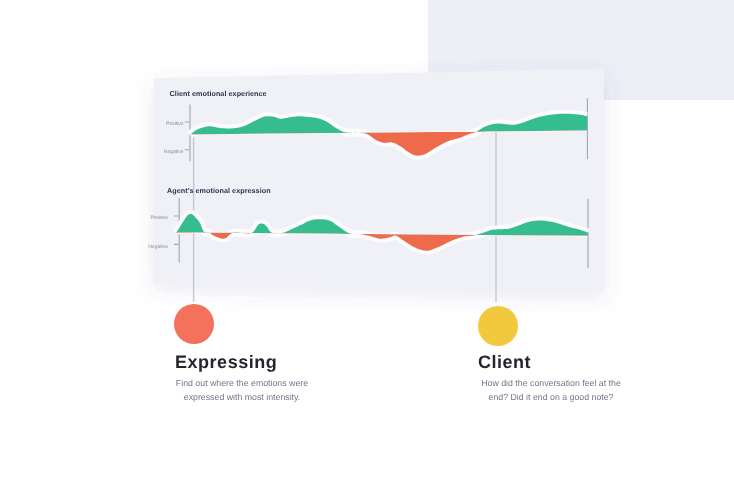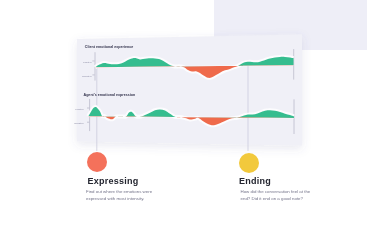--- a/index.html
+++ b/index.html
@@ -1,19 +1,19 @@
 <!DOCTYPE html>
 <html><head>
 <meta charset="utf-8">
 <style>
   html,body{margin:0;padding:0;}
   body{width:367px;height:220px;overflow:hidden;background:#ffffff;
        font-family:"Liberation Sans",sans-serif;position:relative;
        -webkit-font-smoothing:antialiased;}
-  #stage{position:absolute;left:0;top:0;width:367px;height:220px;overflow:hidden;}
+  #stage{position:absolute;left:0;top:0;width:367px;height:220px;overflow:hidden;text-align:center;}
 
   .hero{position:absolute;left:214px;top:0;width:153px;height:50px;background:#eeeef7;}
 
   svg.scene{position:absolute;left:0;top:0;width:367px;height:220px;}
   svg.scene text.ctitle{font-family:"Liberation Sans",sans-serif;font-size:3.6px;
       font-weight:bold;fill:#30304a;letter-spacing:.03px;}
   svg.scene text.alabel{font-family:"Liberation Sans",sans-serif;font-size:2.5px;fill:#8e8ea6;}
 
   .ftitle{position:absolute;font-size:9px;font-weight:bold;color:#23252f;
           letter-spacing:.26px;white-space:nowrap;}
@@ -73,15 +73,15 @@
       <path id="c2pos" clip-path="url(#clipTop2)" d="M88.20,116.31 C88.50,115.83 89.37,114.45 90.00,113.41 C90.63,112.38 91.33,111.09 92.00,110.11 C92.67,109.13 93.33,108.02 94.00,107.52 C94.67,107.02 95.33,106.87 96.00,107.11 C96.67,107.35 97.33,108.24 98.00,108.97 C98.67,109.69 99.33,110.30 100.00,111.45 C100.67,112.61 101.25,115.10 102.00,115.89 C102.75,116.68 103.67,115.87 104.50,116.19 C105.33,116.52 106.00,117.35 107.00,117.85 C108.00,118.34 109.50,119.00 110.50,119.19 C111.50,119.38 112.08,119.41 113.00,118.98 C113.92,118.55 114.67,117.02 116.00,116.60 C117.33,116.19 119.33,116.54 121.00,116.50 C122.67,116.47 124.67,117.07 126.00,116.40 C127.33,115.73 128.17,113.25 129.00,112.48 C129.83,111.70 130.33,111.68 131.00,111.75 C131.67,111.82 132.17,112.11 133.00,112.88 C133.83,113.66 134.67,115.79 136.00,116.40 C137.33,117.00 139.50,116.74 141.00,116.49 C142.50,116.25 143.50,115.58 145.00,114.95 C146.50,114.31 148.33,113.47 150.00,112.68 C151.67,111.88 153.33,110.71 155.00,110.19 C156.67,109.67 158.33,109.54 160.00,109.57 C161.67,109.60 163.33,109.69 165.00,110.40 C166.67,111.10 168.33,112.74 170.00,113.81 C171.67,114.87 173.33,116.26 175.00,116.80 C176.67,117.33 178.33,116.80 180.00,117.01 C181.67,117.21 183.33,117.64 185.00,118.03 C186.67,118.43 188.33,119.27 190.00,119.38 C191.67,119.48 193.67,118.90 195.00,118.65 C196.33,118.39 196.83,117.53 198.00,117.83 C199.17,118.12 200.67,119.54 202.00,120.40 C203.33,121.26 204.67,122.26 206.00,122.98 C207.33,123.71 208.67,124.34 210.00,124.74 C211.33,125.13 212.67,125.47 214.00,125.35 C215.33,125.23 216.67,124.53 218.00,124.01 C219.33,123.50 220.50,122.95 222.00,122.26 C223.50,121.57 225.33,120.55 227.00,119.88 C228.67,119.21 230.33,118.59 232.00,118.23 C233.67,117.87 235.33,118.04 237.00,117.71 C238.67,117.38 240.50,116.73 242.00,116.26 C243.50,115.80 244.67,115.20 246.00,114.92 C247.33,114.65 248.50,114.73 250.00,114.61 C251.50,114.49 253.33,114.53 255.00,114.19 C256.67,113.84 258.33,113.11 260.00,112.54 C261.67,111.97 263.33,111.16 265.00,110.78 C266.67,110.40 268.33,110.26 270.00,110.26 C271.67,110.26 273.33,110.49 275.00,110.78 C276.67,111.07 278.33,111.53 280.00,112.01 C281.67,112.50 283.33,113.19 285.00,113.67 C286.67,114.15 288.50,114.46 290.00,114.90 C291.50,115.35 293.33,116.11 294.00,116.35 L294.00,117.93 L88.20,116.14 Z" fill="#35bd8f"></path>
       <path id="c2neg" clip-path="url(#clipBot2)" d="M88.20,116.31 C88.50,115.83 89.37,114.45 90.00,113.41 C90.63,112.38 91.33,111.09 92.00,110.11 C92.67,109.13 93.33,108.02 94.00,107.52 C94.67,107.02 95.33,106.87 96.00,107.11 C96.67,107.35 97.33,108.24 98.00,108.97 C98.67,109.69 99.33,110.30 100.00,111.45 C100.67,112.61 101.25,115.10 102.00,115.89 C102.75,116.68 103.67,115.87 104.50,116.19 C105.33,116.52 106.00,117.35 107.00,117.85 C108.00,118.34 109.50,119.00 110.50,119.19 C111.50,119.38 112.08,119.41 113.00,118.98 C113.92,118.55 114.67,117.02 116.00,116.60 C117.33,116.19 119.33,116.54 121.00,116.50 C122.67,116.47 124.67,117.07 126.00,116.40 C127.33,115.73 128.17,113.25 129.00,112.48 C129.83,111.70 130.33,111.68 131.00,111.75 C131.67,111.82 132.17,112.11 133.00,112.88 C133.83,113.66 134.67,115.79 136.00,116.40 C137.33,117.00 139.50,116.74 141.00,116.49 C142.50,116.25 143.50,115.58 145.00,114.95 C146.50,114.31 148.33,113.47 150.00,112.68 C151.67,111.88 153.33,110.71 155.00,110.19 C156.67,109.67 158.33,109.54 160.00,109.57 C161.67,109.60 163.33,109.69 165.00,110.40 C166.67,111.10 168.33,112.74 170.00,113.81 C171.67,114.87 173.33,116.26 175.00,116.80 C176.67,117.33 178.33,116.80 180.00,117.01 C181.67,117.21 183.33,117.64 185.00,118.03 C186.67,118.43 188.33,119.27 190.00,119.38 C191.67,119.48 193.67,118.90 195.00,118.65 C196.33,118.39 196.83,117.53 198.00,117.83 C199.17,118.12 200.67,119.54 202.00,120.40 C203.33,121.26 204.67,122.26 206.00,122.98 C207.33,123.71 208.67,124.34 210.00,124.74 C211.33,125.13 212.67,125.47 214.00,125.35 C215.33,125.23 216.67,124.53 218.00,124.01 C219.33,123.50 220.50,122.95 222.00,122.26 C223.50,121.57 225.33,120.55 227.00,119.88 C228.67,119.21 230.33,118.59 232.00,118.23 C233.67,117.87 235.33,118.04 237.00,117.71 C238.67,117.38 240.50,116.73 242.00,116.26 C243.50,115.80 244.67,115.20 246.00,114.92 C247.33,114.65 248.50,114.73 250.00,114.61 C251.50,114.49 253.33,114.53 255.00,114.19 C256.67,113.84 258.33,113.11 260.00,112.54 C261.67,111.97 263.33,111.16 265.00,110.78 C266.67,110.40 268.33,110.26 270.00,110.26 C271.67,110.26 273.33,110.49 275.00,110.78 C276.67,111.07 278.33,111.53 280.00,112.01 C281.67,112.50 283.33,113.19 285.00,113.67 C286.67,114.15 288.50,114.46 290.00,114.90 C291.50,115.35 293.33,116.11 294.00,116.35 L294.00,117.93 L88.20,116.14 Z" fill="#ef6a4b"></path>
     </g>
   </svg>
 
   <div class="dot" style="left:86.5px;top:151.5px;width:20.5px;height:20.5px;background:#f4715b;"></div>
   <div class="ftitle" style="left:87.5px;top:175.5px;">Expressing</div>
   <div class="fdesc" style="left:86px;top:189px;">Find out where the emotions were expressed with most intensity.</div>
 
   <div class="dot" style="left:238.5px;top:152.8px;width:20px;height:20px;background:#f2c93c;"></div>
-  <div class="ftitle" style="left:239px;top:175.5px;">Ending</div>
+  <div class="ftitle" style="left:239px;top:175.5px;">Client</div>
   <div class="fdesc" style="left:240.5px;top:189px;">How did the conversation feel at the end? Did it end on a good note?</div>
 </div>
 
 </body></html>

